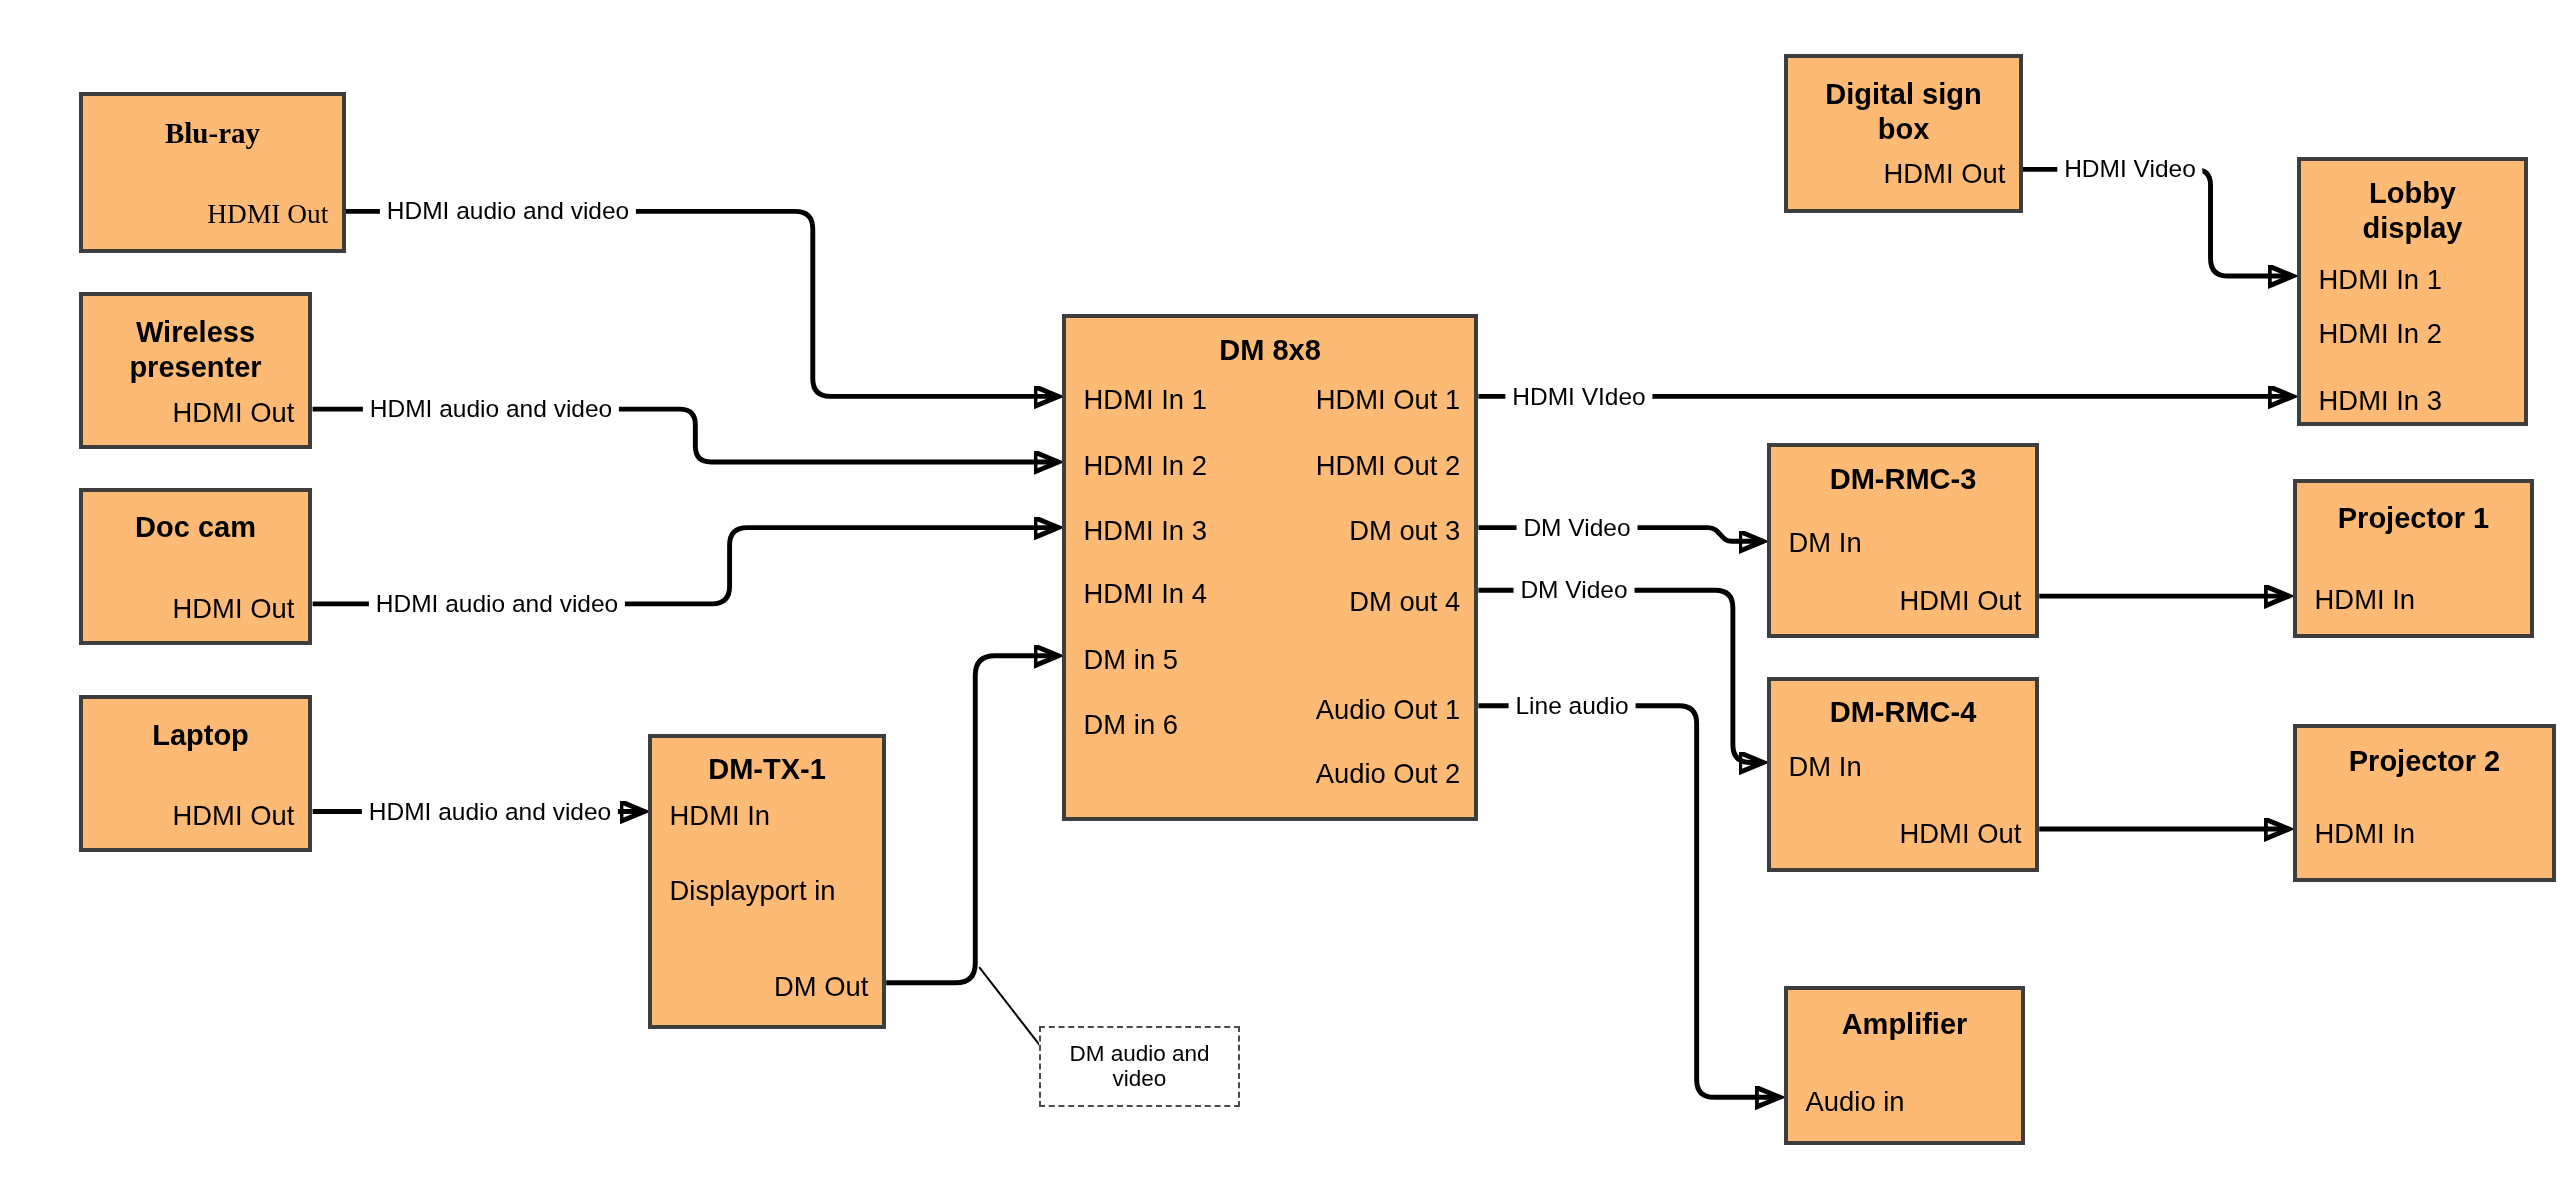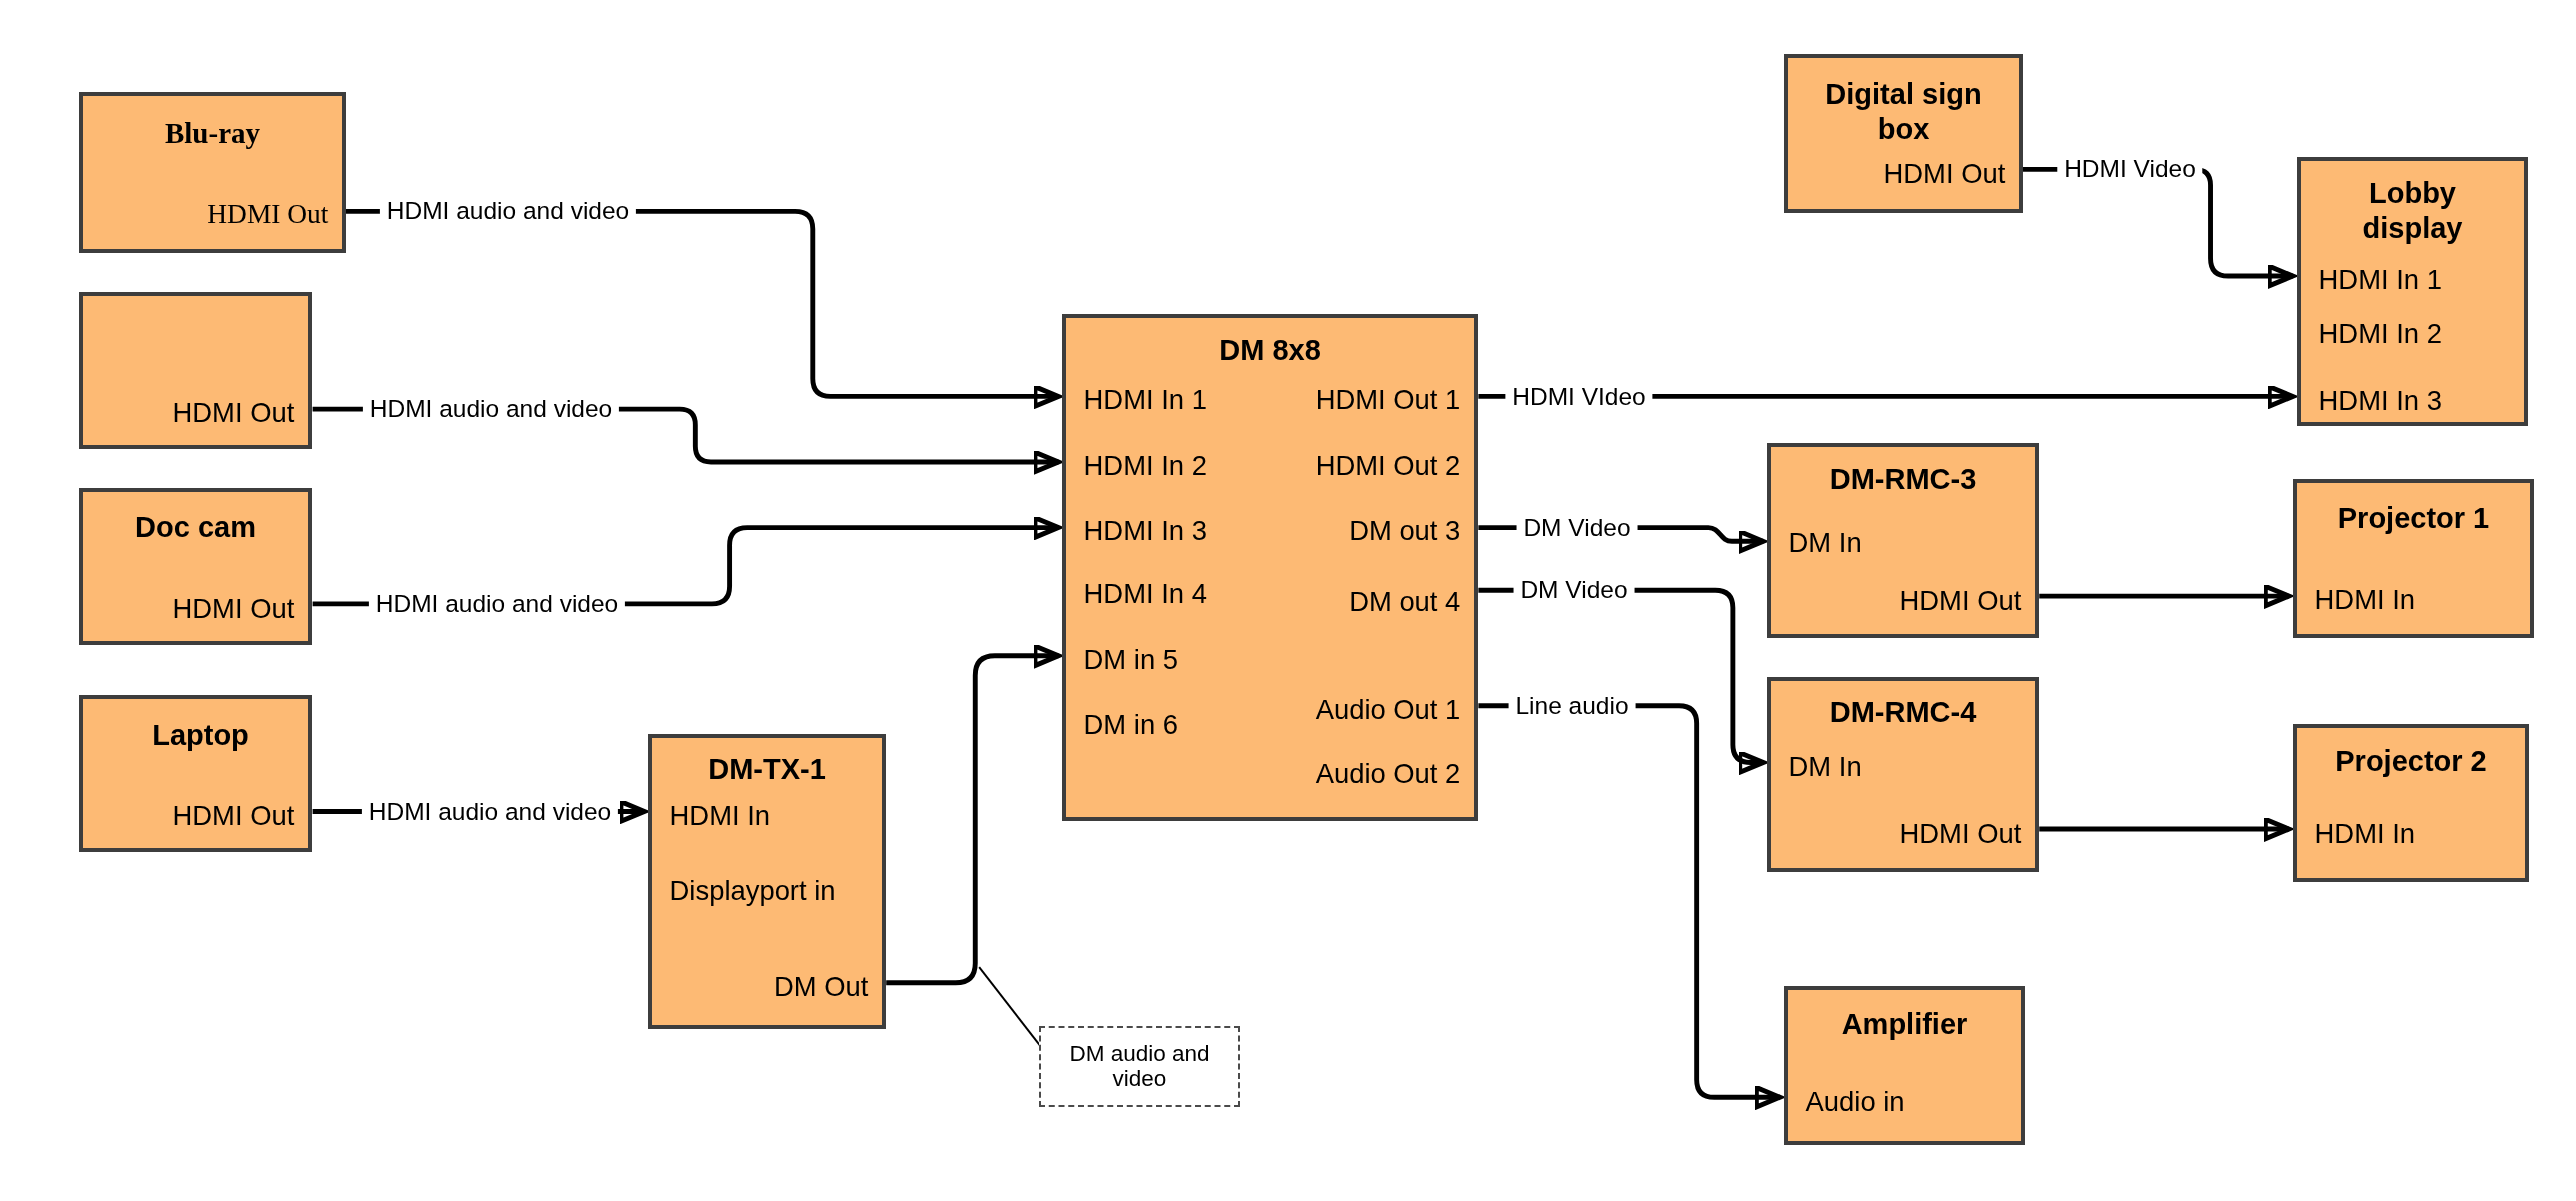--- a/index.html
+++ b/index.html
@@ -60,20 +60,24 @@
 
     <path class="leader" d="M1000,988 L1062,1068"></path>
   </svg>
 
   <div class="node" style="left:79px;top:92px;width:267px;height:161px;font-family:Liberation Serif, serif;">
     <div class="title" style="top:19.6px;">Blu-ray</div>
     <div class="port pr" style="top:119px;">HDMI Out</div>
   </div>
 
   <div class="node" style="left:79px;top:292px;width:233px;height:157px;">
+    <div class="title" style="top:18.6px;">
+      <div>Wireless</div>
+      <div>presenter</div>
+    </div>
     <div class="port pr" style="top:117px;">HDMI Out</div>
   </div>
 
   <div class="node" style="left:79px;top:488px;width:233px;height:157px;">
     <div class="title" style="top:17.6px;">Doc cam</div>
     <div class="port pr" style="top:117px;">HDMI Out</div>
   </div>
 
   <div class="node" style="left:79px;top:695px;width:233px;height:157px;">
     <div class="title" style="top:18.6px;padding-left:10px;">Laptop</div>
@@ -131,21 +135,21 @@
     <div class="title" style="top:17.6px;">Projector 1</div>
     <div class="port pl" style="top:117px;">HDMI In</div>
   </div>
 
   <div class="node" style="left:1767px;top:677px;width:272px;height:195px;">
     <div class="title" style="top:13.7px;">DM-RMC-4</div>
     <div class="port pl" style="top:86px;">DM In</div>
     <div class="port pr" style="top:153px;">HDMI Out</div>
   </div>
 
-  <div class="node" style="left:2293px;top:724px;width:236px;height:158px;">
+  <div class="node" style="left:2293px;top:724px;width:263px;height:158px;">
     <div class="title" style="top:15.7px;">Projector 2</div>
     <div class="port pl" style="top:106px;">HDMI In</div>
   </div>
 
   <div class="node" style="left:1784px;top:986px;width:241px;height:159px;">
     <div class="title" style="top:16.6px;">Amplifier</div>
     <div class="port pl" style="top:112px;">Audio in</div>
   </div>
 
   <div class="wire-label" style="left:508px;top:211px;">HDMI audio and video</div>

